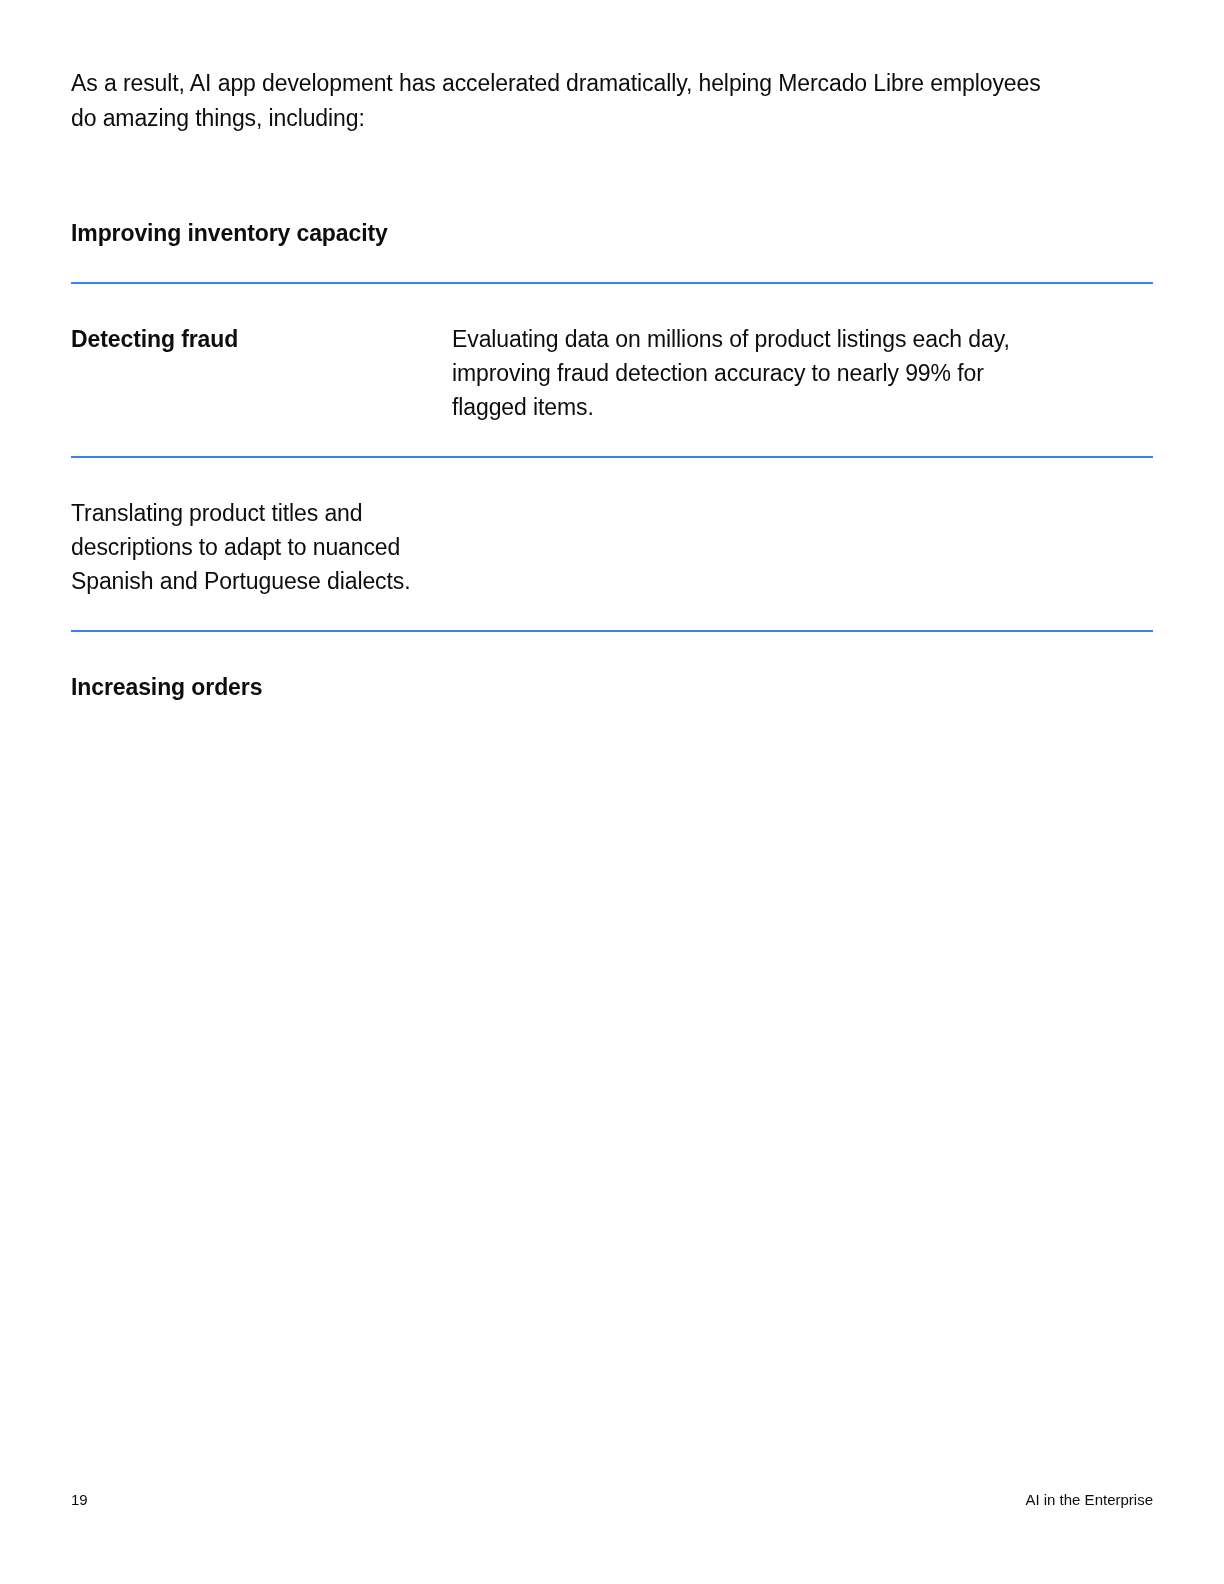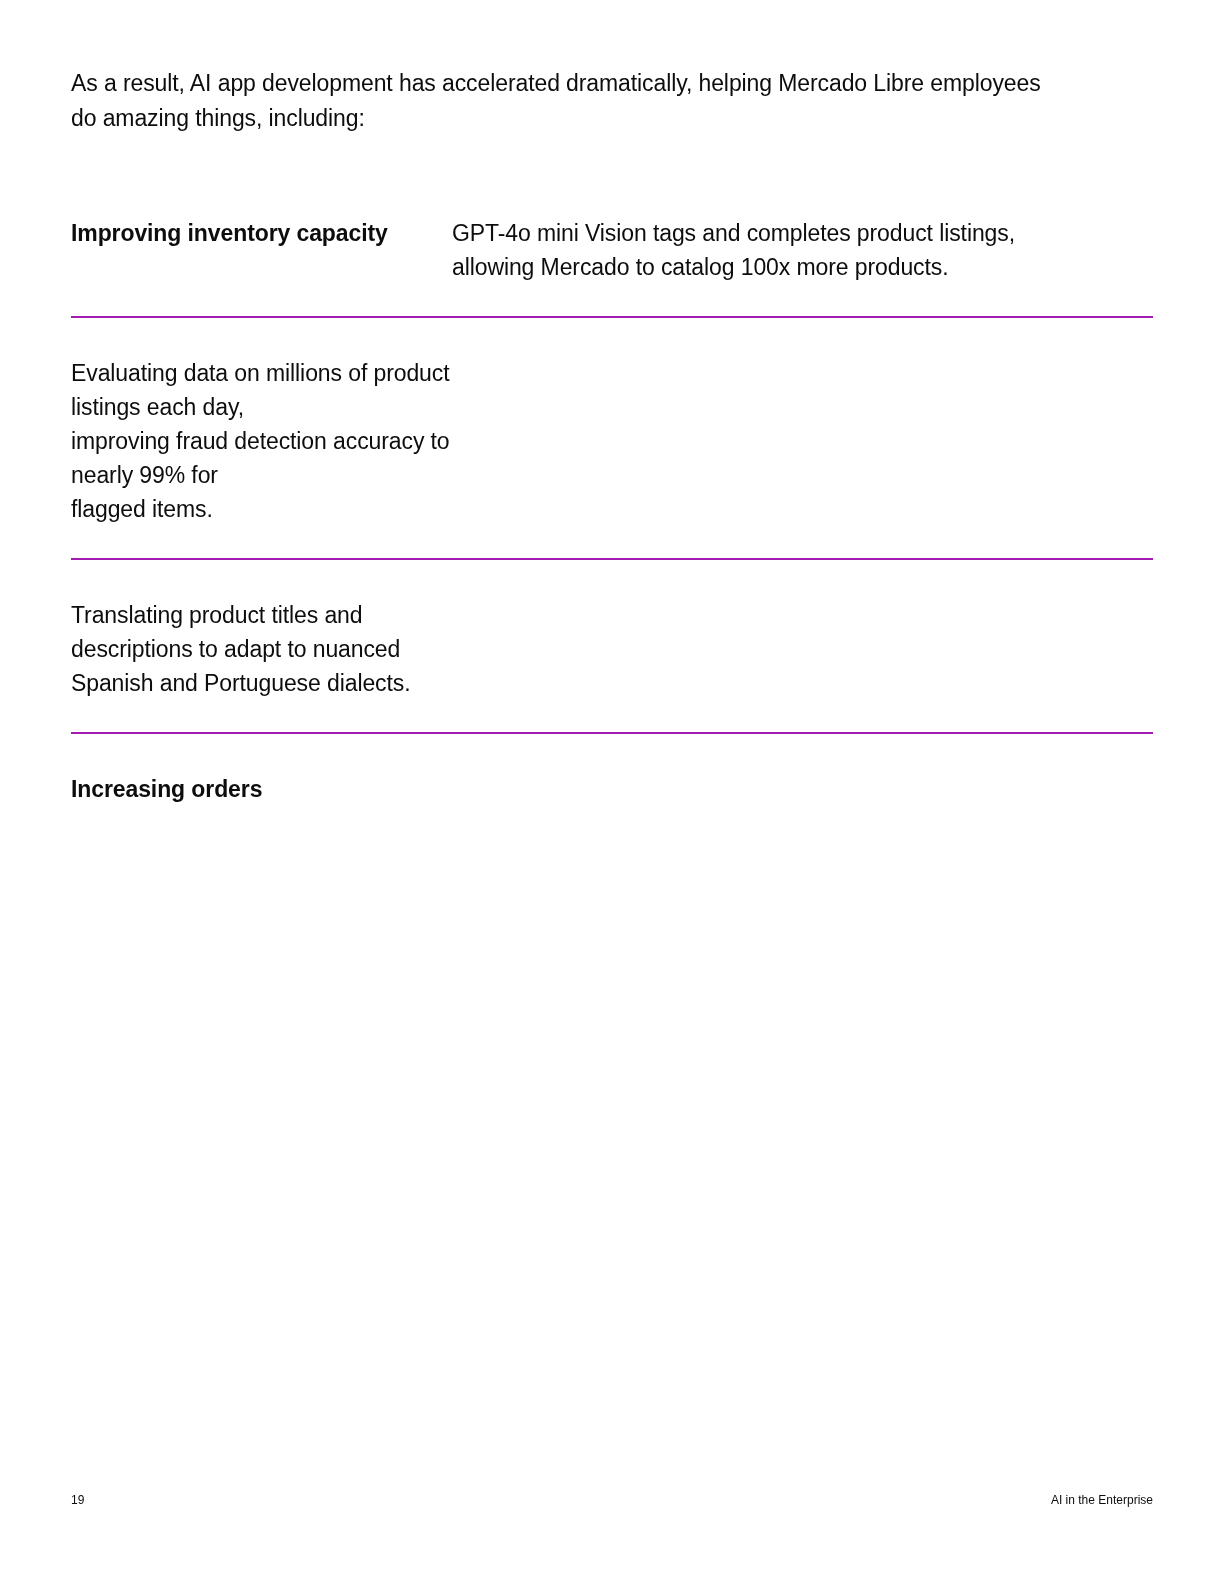--- a/index.html
+++ b/index.html
@@ -28,21 +28,21 @@
   .table {
     position: absolute;
     left: 71px;
     right: 71px;
     top: 216px;
   }
   .row {
     display: grid;
     grid-template-columns: 381px 1fr;
     padding: 38px 0 32px 0;
-    border-bottom: 2px solid #a21caf;
+    border-bottom: 2px solid #3b82f6;
   }
   .row:first-child { padding-top: 0; }
   .row:last-child { border-bottom: none; }
   .row .label {
     font-size: 23px;
     font-weight: 700;
     line-height: 34px;
     letter-spacing: -0.1px;
     white-space: pre-line;
     padding-right: 30px;
@@ -55,40 +55,39 @@
     white-space: pre-line;
   }
   .footer {
     position: absolute;
     left: 71px;
     right: 71px;
     top: 1490px;
     display: flex;
     justify-content: space-between;
     align-items: center;
-    font-size: 12px;
+    font-size: 15px;
     line-height: 20px;
   }
 </style>
 </head>
 <body>
 
 <div class="page">
 
   <p class="intro">As a result, AI app development has accelerated dramatically, helping Mercado Libre employees
 do amazing things, including:</p>
 
   <div class="table" id="rows-container">
   <div class="row">
     <div class="label">Improving inventory capacity</div>
-    <div class="desc">GPT-4o mini Vision tags and completes product listings,
-allowing Mercado to catalog 100x more products.</div>
   </div>
 
   <div class="row">
+    <div class="label">Detecting fraud</div>
     <div class="desc">Evaluating data on millions of product listings each day,
 improving fraud detection accuracy to nearly 99% for
 flagged items.</div>
   </div>
 
   <div class="row">
     <div class="desc">Translating product titles and descriptions to adapt to nuanced
 Spanish and Portuguese dialects.</div>
   </div>
 

